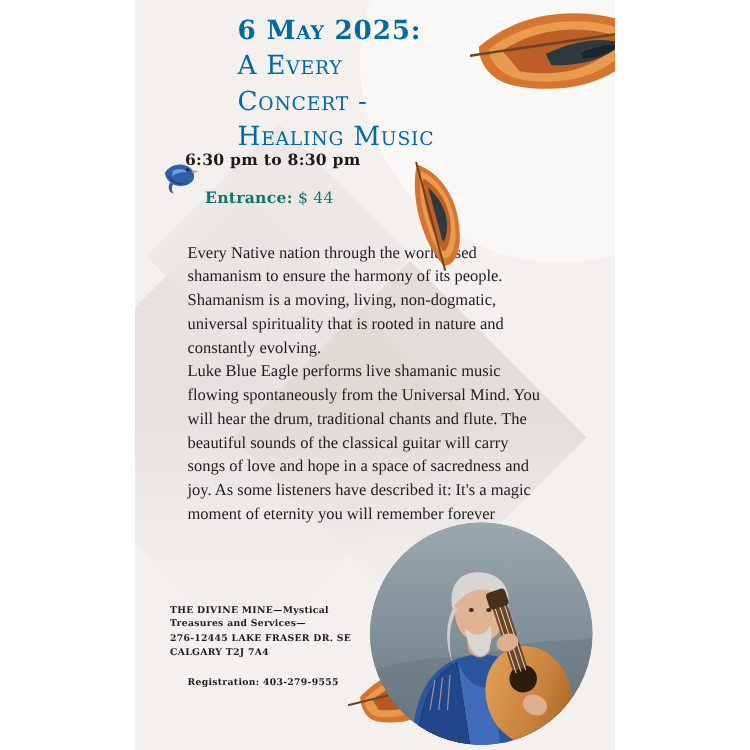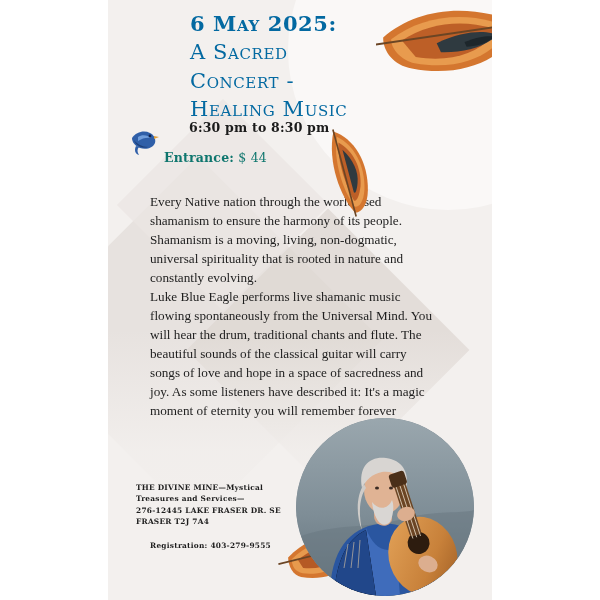--- a/index.html
+++ b/index.html
@@ -104,21 +104,20 @@
   
   .time-row {
     position: absolute;
     left: 40px;
     top: 120px;
     font-family: "DejaVu Serif", serif;
     font-size: 12.5px;
     font-weight: bold;
     color: #1b1b1b;
     letter-spacing: 0.2px;
-    margin-left: 41px;
   }
   .entrance-row {
     position: absolute;
     left: 56px;
     top: 150px;
     font-family: "DejaVu Serif", serif;
     font-size: 12.5px;
     color: #0f766e;
     letter-spacing: 0.2px;
   }
@@ -211,21 +210,21 @@
     <div class="mtn m1"></div>
     <div class="mtn m3"></div>
     <div class="mtn m2"></div>
     <div class="wash"></div>
     <div class="circle-light"></div>
 
     <div class="content">
 
       <div class="title">
         <span class="l l1">6 May 2025:</span>
-        <span class="l">A Sacred</span>
+        <span class="l">A Every</span>
         <span class="l">Concert -</span>
         <span class="l">Healing Music</span>
       </div>
 
       <div class="bird-icon">
         <svg viewBox="0 0 34 34" width="34" height="34">
           <path d="M4 14 C8 8, 16 6, 22 9 C26 11, 28 15, 27 19 C25 24, 18 26, 12 24 C7 22, 4 18, 4 14 Z" fill="#2f5fa8"></path>
           <path d="M10 13 C14 10, 20 11, 23 14 C20 13, 14 14, 10 17 Z" fill="#6f9ddb"></path>
           <path d="M6 16 C9 20, 14 23, 20 23 C15 25, 8 22, 6 16 Z" fill="#1d3f78"></path>
           <circle cx="22" cy="12" r="1.4" fill="#10224a"></circle>
@@ -243,21 +242,21 @@
 
       <div class="body-text">
         <p>Every Native nation through the world used shamanism to ensure the harmony of its people. Shamanism is a moving, living, non-dogmatic, universal spirituality that is rooted in nature and constantly evolving.</p>
         <p>Luke Blue Eagle performs live shamanic music flowing spontaneously from the Universal Mind. You will hear the drum, traditional chants and flute. The beautiful sounds of the classical guitar will carry songs of love and hope in a space of sacredness and joy. As some listeners have described it: It's a magic moment of eternity you will remember forever</p>
       </div>
 
       <div class="addr">
         <div>THE DIVINE MINE—Mystical</div>
         <div>Treasures and Services—</div>
         <div>276-12445 LAKE FRASER DR. SE</div>
-        <div>FRASER T2J 7A4</div>
+        <div>CALGARY T2J 7A4</div>
       </div>
       <div class="reg">Registration: 403-279-9555</div>
 
       <div class="feather-bottom">
         <svg viewBox="0 0 110 90" width="110" height="90">
           <g transform="rotate(25 55 45)">
             <path d="M20 62 C30 30, 58 12, 84 16 C86 40, 70 66, 40 74 C32 76, 24 70, 20 62 Z" fill="#d4762f"></path>
             <path d="M24 62 C34 34, 58 18, 80 20 C78 40, 64 62, 40 70 C32 72, 27 68, 24 62 Z" fill="#e79a4d"></path>
             <path d="M30 60 C40 38, 58 24, 74 25 C70 42, 58 58, 38 65 Z" fill="#b55a25"></path>
             <path d="M46 52 C56 36, 66 30, 74 28 C70 40, 60 50, 48 56 Z" fill="#33414a"></path>

